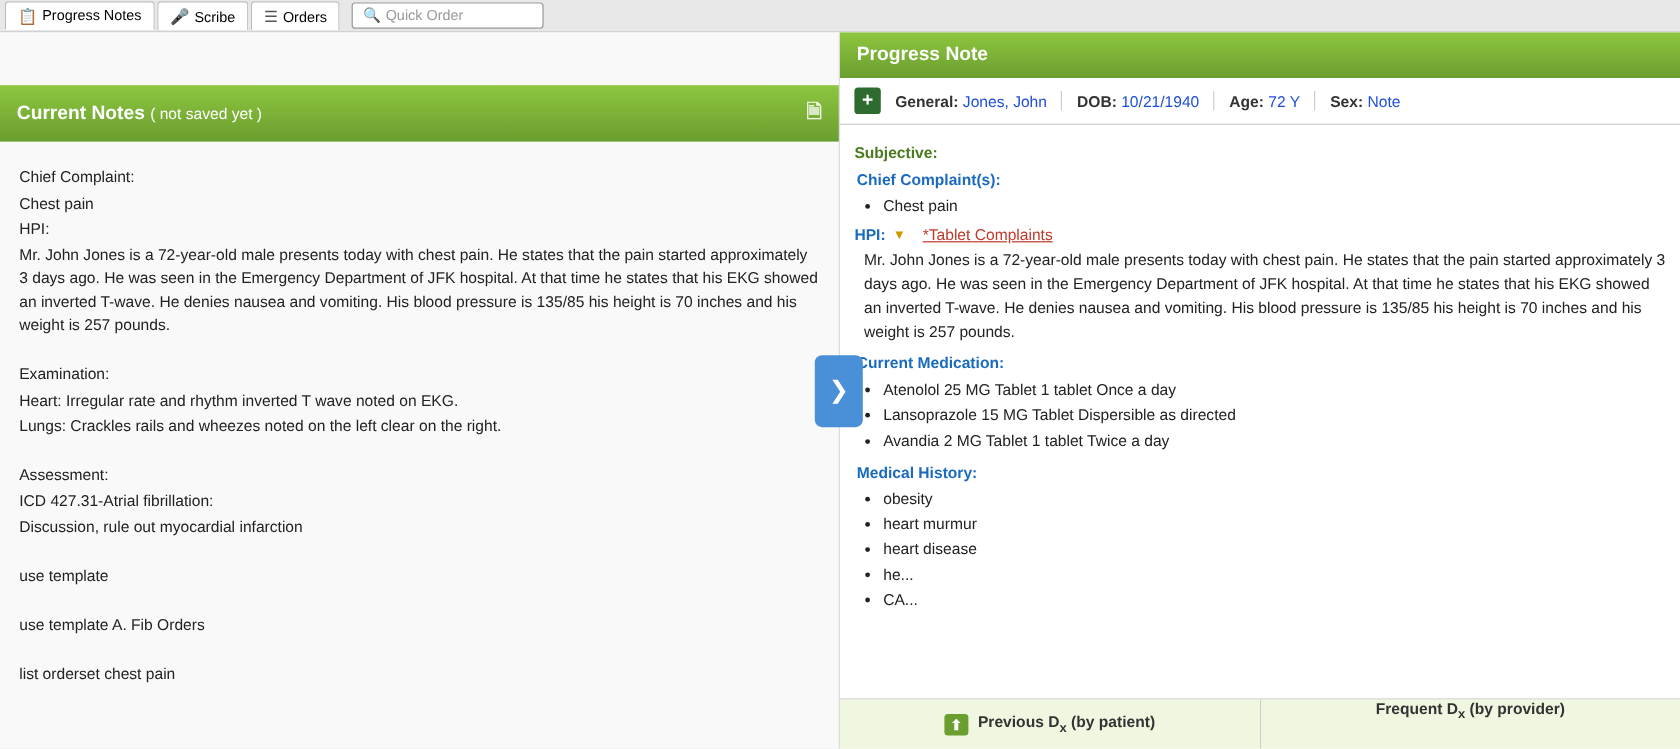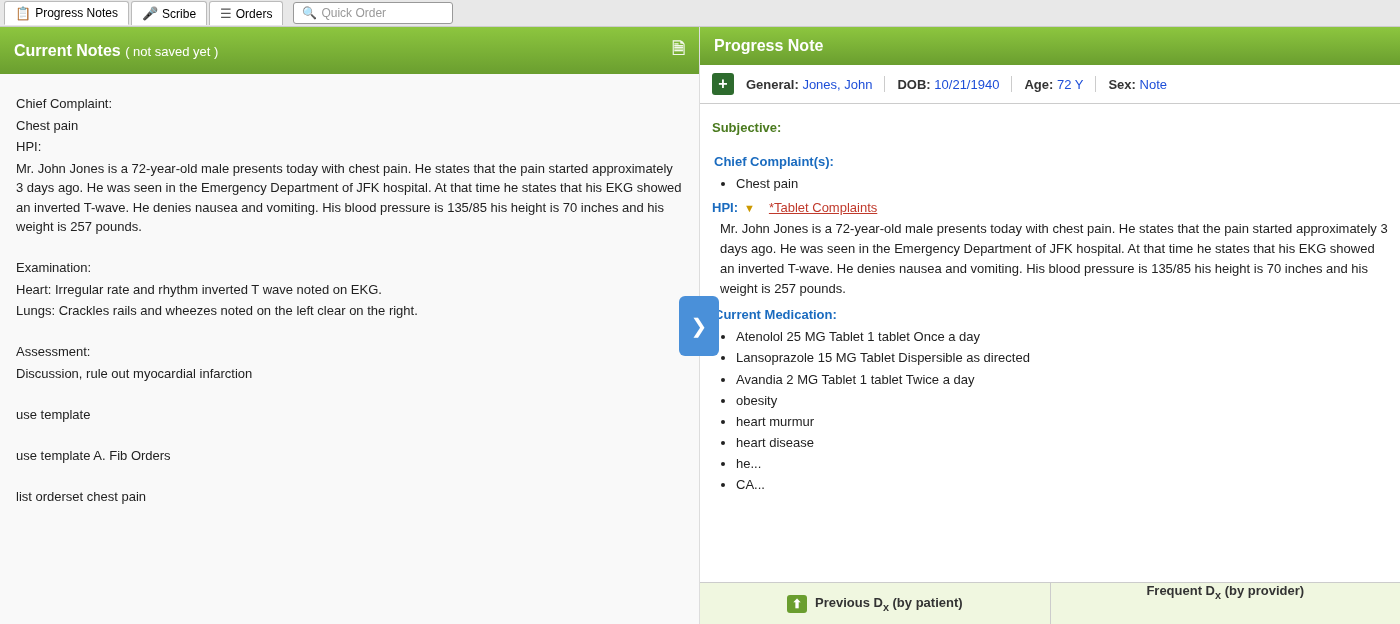--- a/index.html
+++ b/index.html
@@ -70,20 +70,21 @@
 
     .panel-header {
       background: linear-gradient(to bottom, #8dc63f, #6a9e2f);
       color: #fff;
       padding: 10px 14px;
       font-size: 16px;
       font-weight: bold;
       display: flex;
       align-items: center;
       justify-content: space-between;
+      margin-top: 44px;
     }
     .panel-header .not-saved {
       font-size: 13px;
       font-weight: normal;
     }
     .panel-header-icon {
       color: #fff;
       font-size: 16px;
       opacity: 0.9;
     }
@@ -173,21 +174,21 @@
       padding: 8px 12px;
       overflow-y: auto;
       flex: 1;
       line-height: 1.55;
     }
 
     .section-label {
       font-weight: bold;
       color: #4a7a1e;
       margin-top: 6px;
-      margin-bottom: 14px;
+      margin-bottom: 2px;
     }
     .subsection-label {
       font-weight: bold;
       color: #1a6bbf;
       margin-left: 2px;
       margin-bottom: 2px;
     }
     .bullet-list {
       margin-left: 24px;
       list-style: disc;
@@ -292,20 +293,21 @@
       <p>Chief Complaint:</p>
       <p>Chest pain</p>
       <p>HPI:</p>
       <p>Mr. John Jones is a 72-year-old male presents today with chest pain.  He states that the pain started approximately 3 days ago.  He was seen in the Emergency Department of JFK hospital.  At that time he states that his EKG showed an inverted T-wave.  He denies nausea and vomiting.  His blood pressure is 135/85 his height is 70 inches and his weight is 257 pounds.</p>
       <br>
       <p>Examination:</p>
       <p>Heart: Irregular rate and rhythm inverted T wave noted on EKG.</p>
       <p>Lungs: Crackles rails and wheezes noted on the left clear on the right.</p>
       <br>
       <p>Assessment:</p>
+      <p>ICD 427.31-Atrial fibrillation:</p>
       <p>Discussion, rule out myocardial infarction</p>
       <br>
       <p>use template</p>
       <br>
       <p>use template A. Fib Orders</p>
       <br>
       <p>list orderset chest pain</p>
     </div>
 
     <div class="arrow-btn">
@@ -356,20 +358,21 @@
       </div>
       <p class="hpi-text">Mr. John Jones is a 72-year-old male presents today with chest pain. He states that the pain started approximately 3 days ago. He was seen in the Emergency Department of JFK hospital. At that time he states that his EKG showed an inverted T-wave. He denies nausea and vomiting. His blood pressure is 135/85 his height is 70 inches and his weight is 257 pounds.</p>
 
       <div class="subsection-label" style="margin-top:6px;">Current Medication:</div>
       <ul class="bullet-list">
         <li>Atenolol 25 MG Tablet 1 tablet Once a day</li>
         <li>Lansoprazole 15 MG Tablet Dispersible as directed</li>
         <li>Avandia 2 MG Tablet 1 tablet Twice a day</li>
       </ul>
 
+      <div class="subsection-label" style="margin-top:6px;">Medical History:</div>
       <ul class="bullet-list">
         <li>obesity</li>
         <li>heart murmur</li>
         <li>heart disease</li>
         <li>he...</li>
         <li>CA...</li>
       </ul>
     </div>
 
     <div class="bottom-bar">

